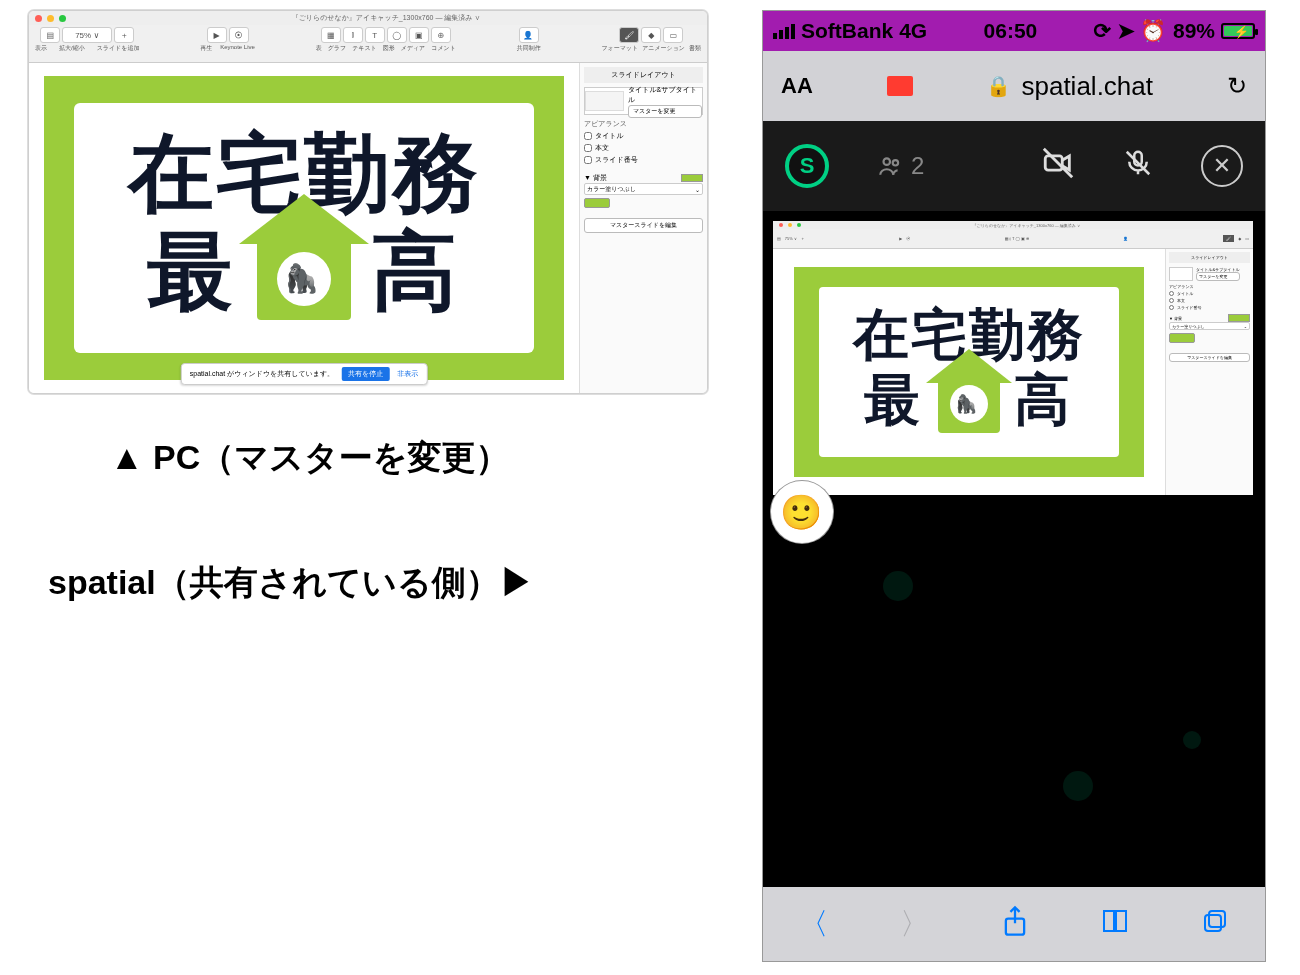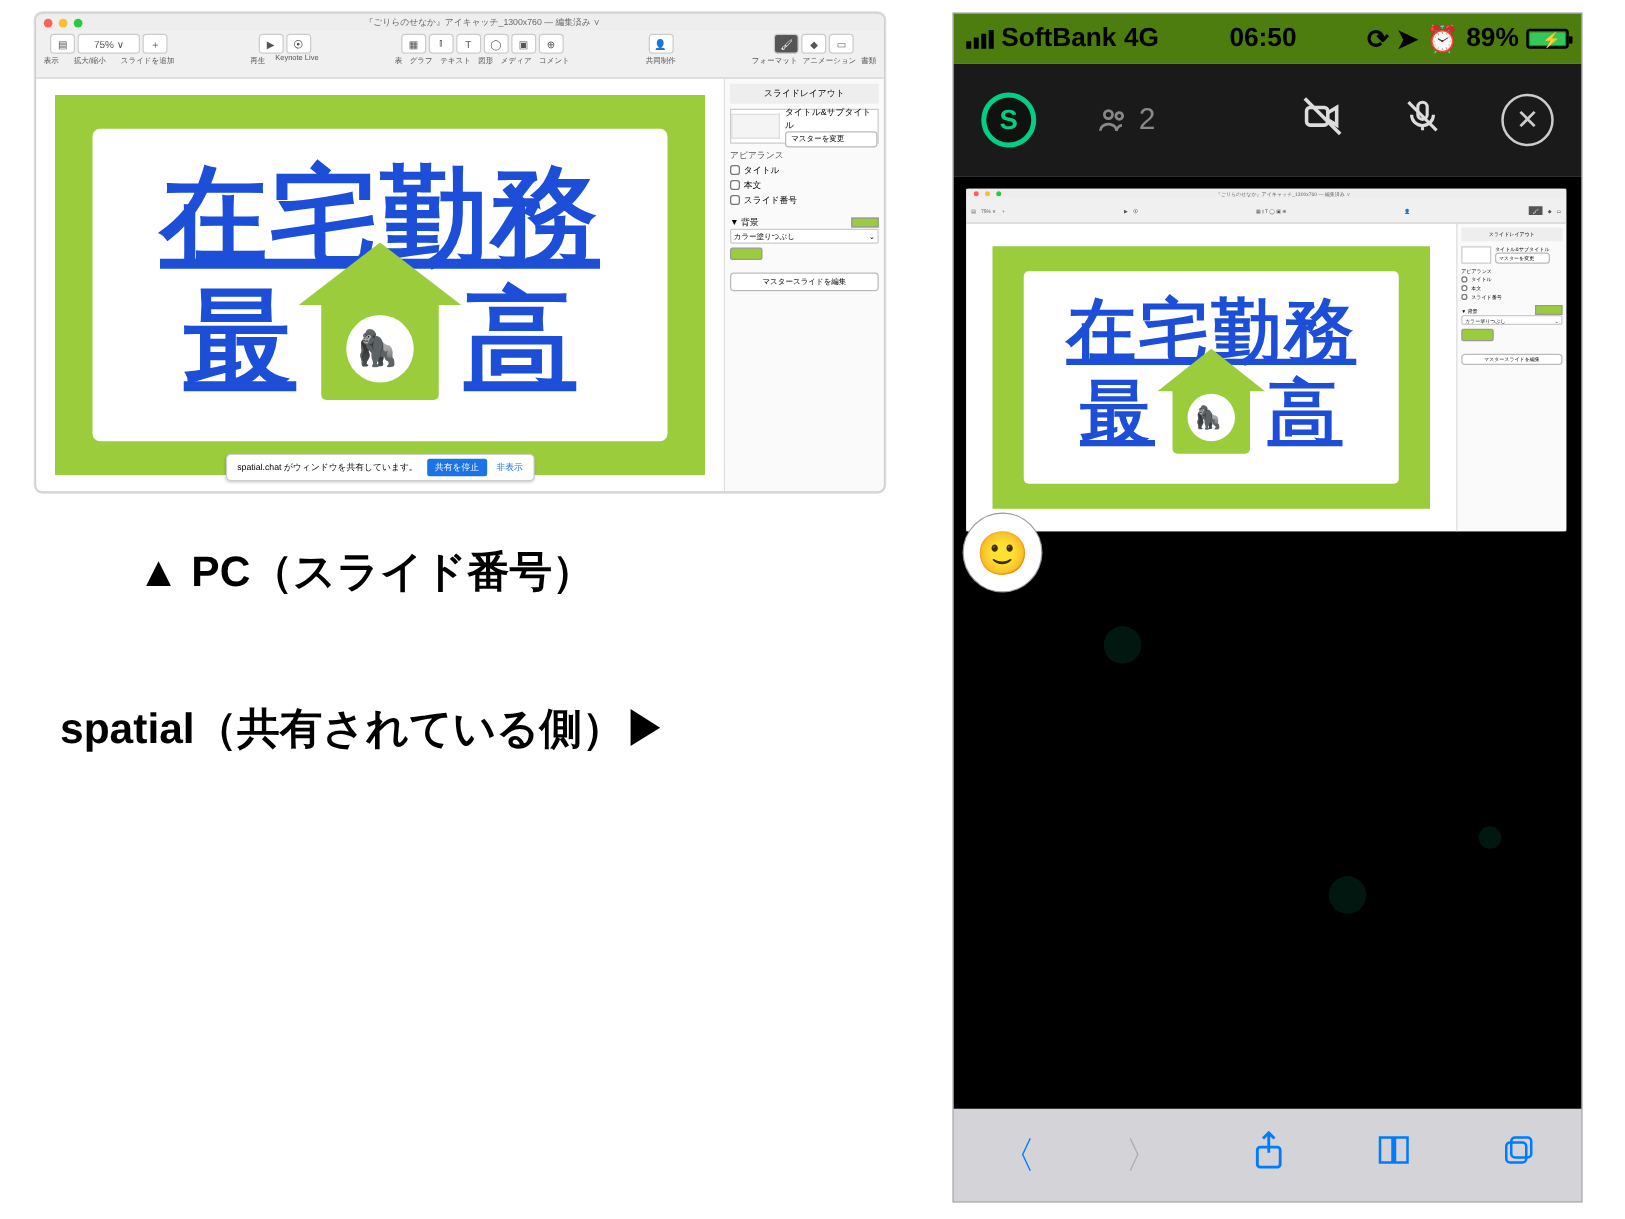--- a/index.html
+++ b/index.html
@@ -44,22 +44,22 @@
     background:#fff; position:relative;}
   .slide-canvas {
     width: 520px; height: 304px; background:#9bcc3b;
     display:flex; align-items:center; justify-content:center;
   }
   .slide-inner {
     width: 460px; height: 250px; background:#fff; border-radius:6px;
     position:relative; display:flex; flex-direction:column;
     align-items:center; justify-content:center;
   }
-  .kanji-row { display:flex; gap:4px; font-weight:900; color:#1d4ed8;
-    line-height:1;text-decoration:underline;}
+  .kanji-row { display:flex; gap:4px; font-weight:900; color:#0f172a;
+    line-height:1;}
   .kanji-top { font-size:86px; letter-spacing:2px;}
   .kanji-bot { font-size:86px; letter-spacing:4px; align-items:center;}
   .house {
     width:130px; height:110px; position:relative; margin:0 -2px;
   }
   .house-roof {
     width:0; height:0; border-left:65px solid transparent;
     border-right:65px solid transparent; border-bottom:50px solid #9bcc3b;
     position:absolute; top:-22px; left:0;
   }
@@ -108,21 +108,21 @@
   .caption2 { position:absolute; left:48px; top:560px;  font-size:34px; font-weight:900;}
 
   
   .phone {
     position:absolute; right:34px; top:10px;
     width:504px; height:952px; background:#f2f2f2;
     display:flex; flex-direction:column;
     border:1px solid #999;
   }
   .status-bar {
-    height:40px; background:#4d7c0f; display:flex; align-items:center;
+    height:40px; background:#a21caf; display:flex; align-items:center;
     justify-content:space-between; padding:0 10px; font-size:21px; font-weight:600;
   }
   .status-left { display:flex; align-items:center; gap:6px;}
   .sig-bars { display:flex; align-items:flex-end; gap:2px;}
   .sig-bars span { width:4px; background:#000; display:inline-block;}
   .b1{height:6px}.b2{height:9px}.b3{height:12px}.b4{height:15px}
   .status-right { display:flex; align-items:center; gap:6px;}
   .battery { width:34px; height:16px; border:2px solid #000; border-radius:3px;
     position:relative;}
   .battery::after { content:""; position:absolute; right:-5px; top:4px;
@@ -328,21 +328,21 @@
       <div class="insp-select">
         <span>カラー塗りつぶし</span>
           <span>⌄</span>
       </div>
       <div class="insp-swatch2"></div>
       <div class="insp-edit-btn">マスタースライドを編集</div>
     </div>
   </div>
 </div>
 
-<div class="caption1">▲ PC（スライド番号）</div>
+<div class="caption1">▲ PC（マスターを変更）</div>
 <div class="caption2">spatial（共有されている側）▶</div>
 
 <div class="phone">
   <div class="status-bar">
     <div class="status-left">
       <span class="sig-bars">
         <span class="b1"></span>
           <span class="b2"></span>
           <span class="b3"></span>
           <span class="b4"></span>
@@ -356,20 +356,29 @@
       <span>➤</span>
       <span>⏰</span>
       <span>89%</span>
       <span class="battery">
         <span class="battery-fill"></span>
           <span class="bolt">⚡</span>
       </span>
     </div>
   </div>
 
+  <div class="safari-url">
+    <span class="aa">AA</span>
+    <span class="rec"></span>
+    <span class="url-center">
+      <span class="lock">🔒</span>
+      <span>spatial.chat</span>
+    </span>
+    <span class="reload">↻</span>
+  </div>
 
   <div class="spatial-toolbar">
     <div class="sp-logo">S</div>
     <div class="people">
       <svg width="26" height="26" viewBox="0 0 24 24" fill="none" stroke="#888" stroke-width="2">
           <circle cx="9" cy="8" r="3"></circle>
           <path d="M3 20c0-3 3-5 6-5s6 2 6 5"></path>
           <circle cx="17" cy="9" r="2.5"></circle>
           <path d="M15 20c0-2 2-4 4-4"></path>
         </svg>

